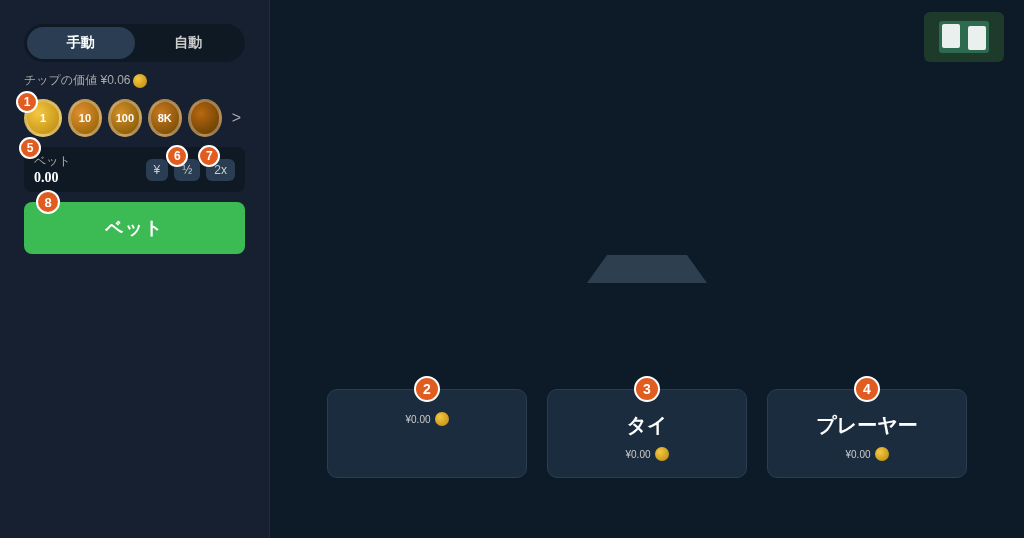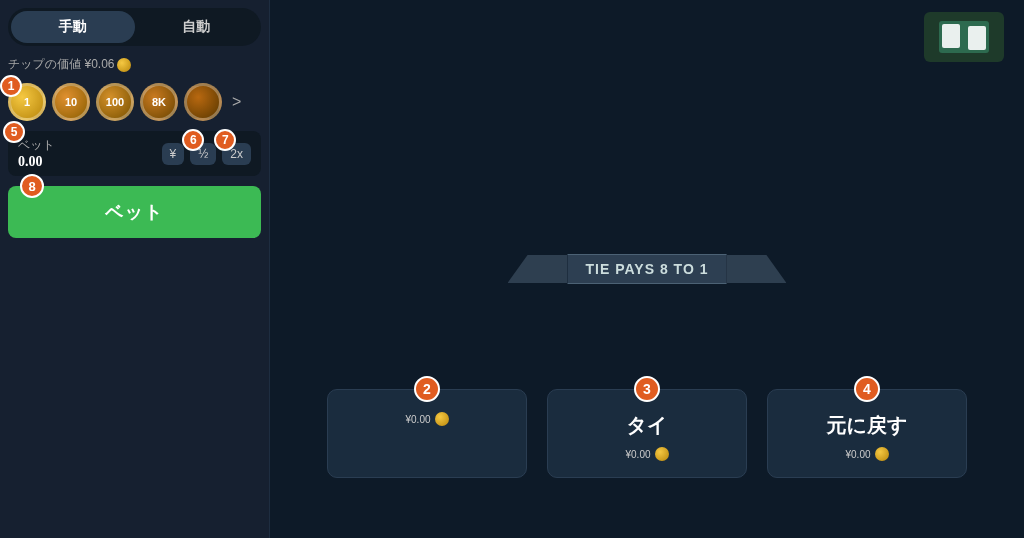--- a/index.html
+++ b/index.html
@@ -10,21 +10,21 @@
       font-family: 'Arial', sans-serif;
       overflow: hidden;
       display: flex;
     }
 
     
     .left-panel {
       width: 270px;
       min-width: 270px;
       background: #162030;
-      padding: 8px;
+      padding: 24px;
       display: flex;
       flex-direction: column;
       gap: 10px;
       border-right: 1px solid #1e2d40;
     }
 
     .mode-toggle {
       display: flex;
       background: #0f1923;
       border-radius: 20px;
@@ -397,21 +397,20 @@
 
   <div class="top-right-widget">
     <div class="card-visual">
       <div style="position:absolute; top:3px; left:3px; width:18px; height:24px; background:#fff; border-radius:2px; opacity:0.9;"></div>
       <div style="position:absolute; top:5px; right:3px; width:18px; height:24px; background:#fff; border-radius:2px; opacity:0.9;"></div>
     </div>
   </div>
 
   <div class="tie-pays-banner">
     <div class="banner-wing"></div>
-    <div class="banner-center">TIE PAYS 8 TO 1</div>
     <div class="banner-wing banner-wing-right"></div>
   </div>
 
   <div class="betting-area">
 
     <div class="bet-zone">
       <div class="bet-zone-number">2</div>
       <div class="bet-zone-amount">
         <span>¥0.00</span>
         <span class="coin-icon"></span>
@@ -422,21 +421,21 @@
       <div class="bet-zone-number">3</div>
       <div class="bet-zone-title">タイ</div>
       <div class="bet-zone-amount">
         <span>¥0.00</span>
         <span class="coin-icon"></span>
       </div>
     </div>
 
     <div class="bet-zone">
       <div class="bet-zone-number">4</div>
-      <div class="bet-zone-title">元に戻す</div>
+      <div class="bet-zone-title">プレーヤー</div>
       <div class="bet-zone-amount">
         <span>¥0.00</span>
         <span class="coin-icon"></span>
       </div>
     </div>
 
   </div>
 
 
 </div>

